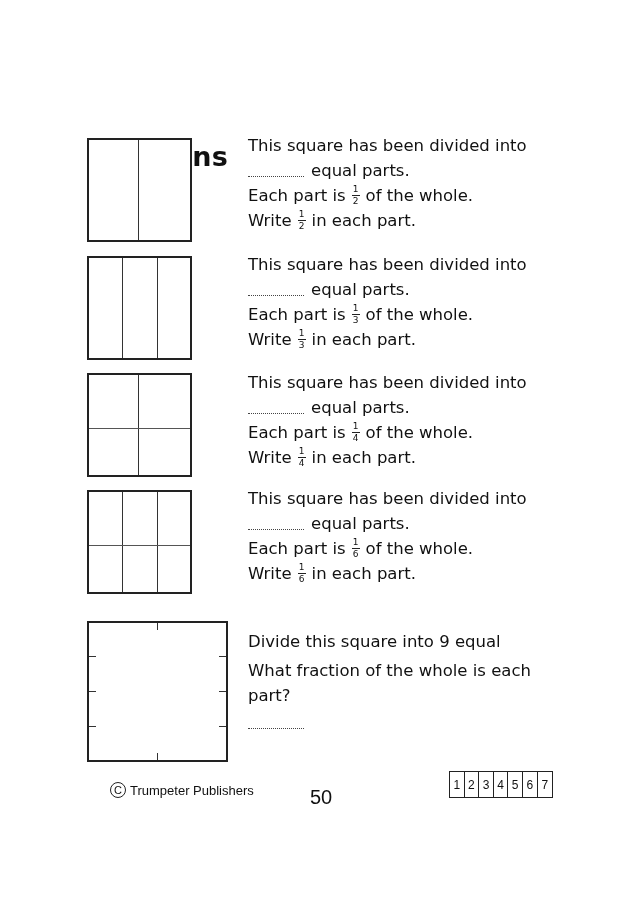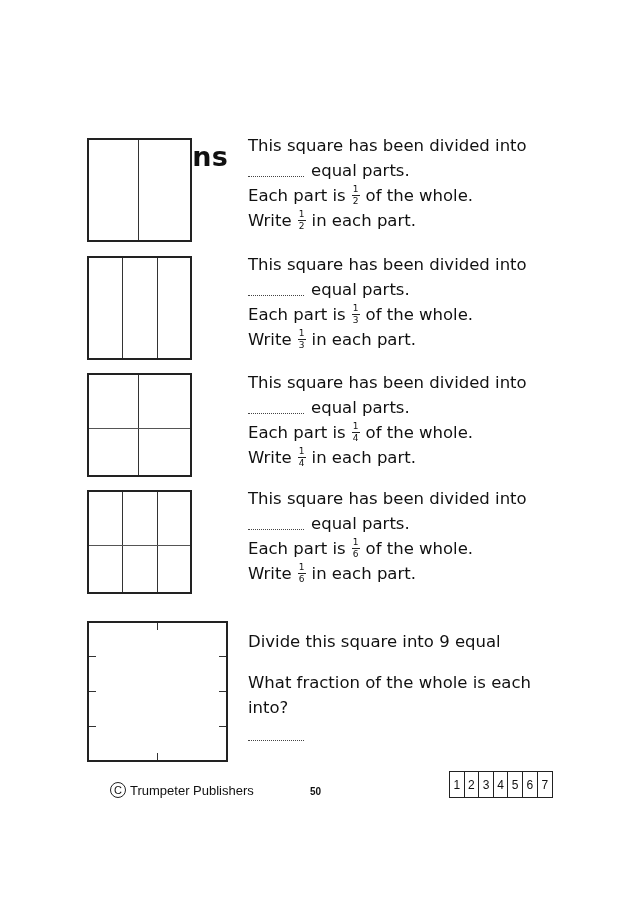--- a/index.html
+++ b/index.html
@@ -12,21 +12,21 @@
     .tick-v { position: absolute; width: 0; height: 7px; border-left: 1.5px solid #333; }
     .tick-h { position: absolute; height: 0; width: 7px; border-top: 1.5px solid #333; }
     .block { position: absolute; left: 248px; font-size: 16.5px; line-height: 25px; text-align: right; }
     .line { white-space: nowrap; height: 25px; display: flex; align-items: center; }
     .dots { display: inline-block; width: 56px; border-bottom: 1.5px dotted #444; height: 12px; margin-right: 7px; }
     .frac { display: inline-flex; flex-direction: column; align-items: center; font-size: 9px; line-height: 9px; margin: 0 6px; vertical-align: middle; }
     .frac .num { padding: 0 1px; }
     .frac .bar { width: 8px; border-top: 1px solid #222; margin: 1px 0; }
     .footer-copy { position: absolute; left: 110px; top: 782px; font-family: "Liberation Sans", sans-serif; font-size: 13px; display: flex; align-items: center; gap: 2px; }
     .copy-icon { display: inline-flex; width: 16px; height: 16px; border: 1.3px solid #222; border-radius: 50%; align-items: center; justify-content: center; font-size: 11px; margin-right: 2px; }
-    .page-num { position: absolute; left: 310px; top: 786px; font-family: "Liberation Sans", sans-serif; font-weight: bold; font-size: 10px; }
+    .page-num { position: absolute; left: 310px; top: 786px; font-family: "Liberation Sans", sans-serif; font-weight: normal; font-size: 20px; }
     .grades { position: absolute; left: 449px; top: 771px; display: flex; border: 1px solid #222; }
     .grades div { width: 14.6px; height: 25px; border-right: 1px solid #222; font-family: "Liberation Sans", sans-serif; font-size: 12px; display: flex; align-items: center; justify-content: center; }
     .grades div:last-child { border-right: none; }
   </style>
 </head>
 <body>
 
 <div class="title">Fractions</div>
 
 <div class="sq" style="left:87px; top:138px; width:105px; height:104px;">
@@ -159,22 +159,22 @@
         <span class="num">1</span>
         <span class="bar"></span>
         <span>6</span>
       </span>
       <span>in each part.</span>
     </div>
 </div>
 
 <div class="block" style="top:629px; line-height:24px;">
   <div class="line">Divide this square into 9 equal</div>
-  <div class="line" style="margin-top:16px;">What fraction of the whole is each</div>
-  <div class="line">into?</div>
+  <div class="line" style="margin-top:4px;">What fraction of the whole is each</div>
+  <div class="line">part?</div>
   <div class="line" style="margin-top:2px;">
       <span class="dots"></span>
     </div>
 </div>
 
 <div class="footer-copy">
   <span class="copy-icon">C</span>
   <span>Trumpeter Publishers</span>
 </div>
 <div class="page-num">50</div>

